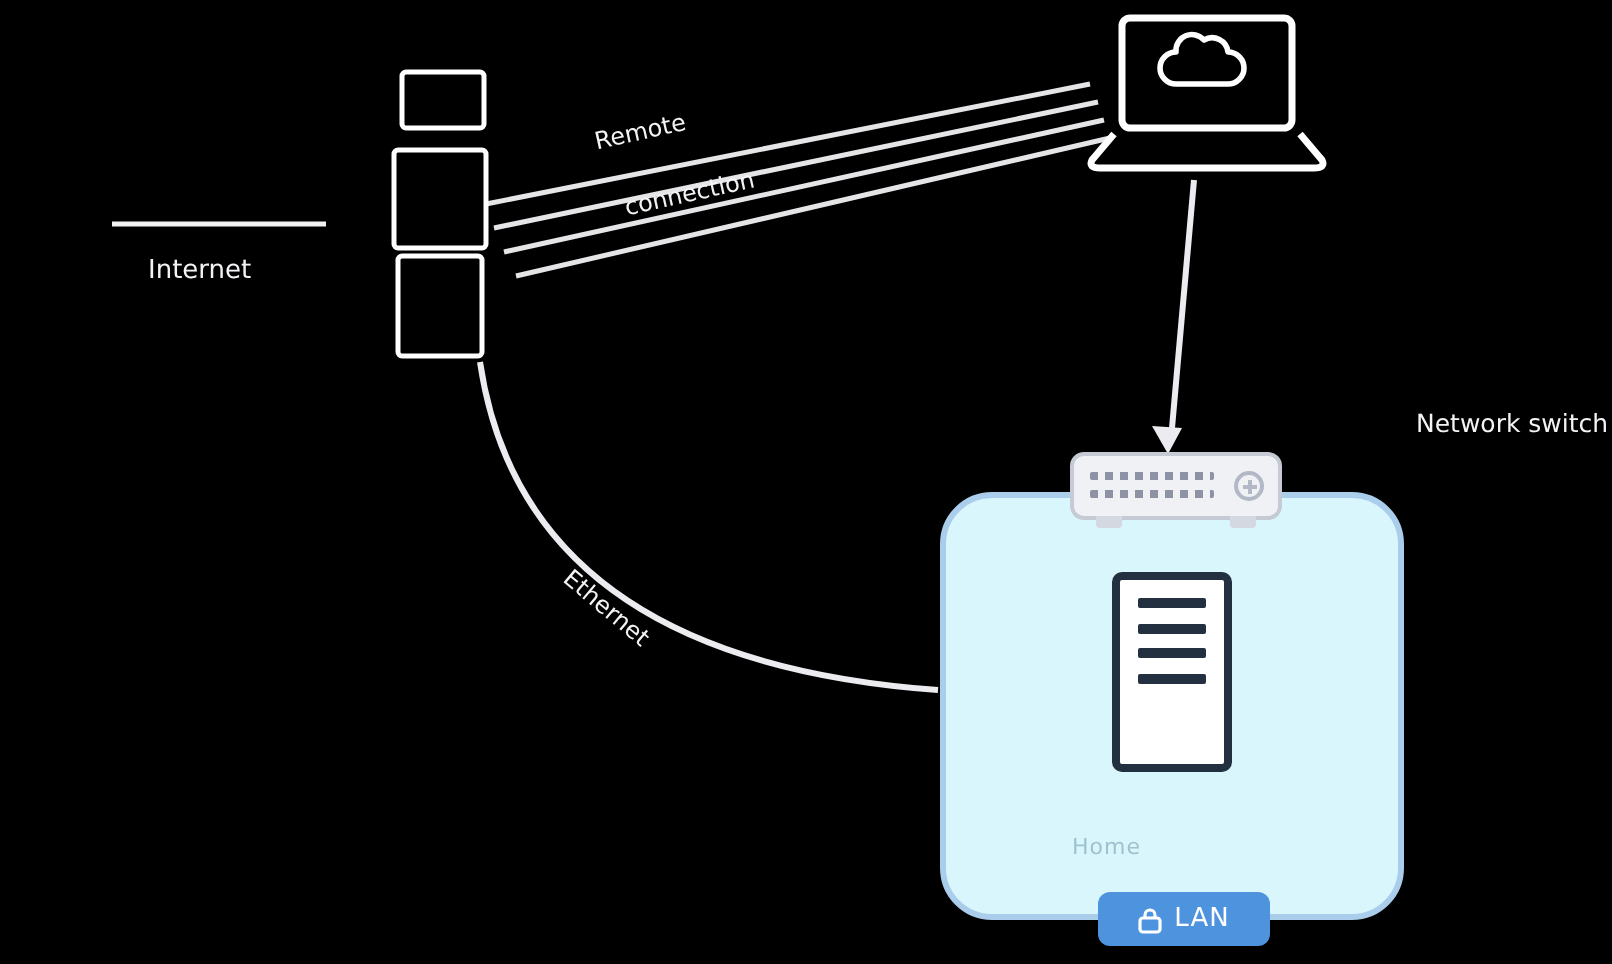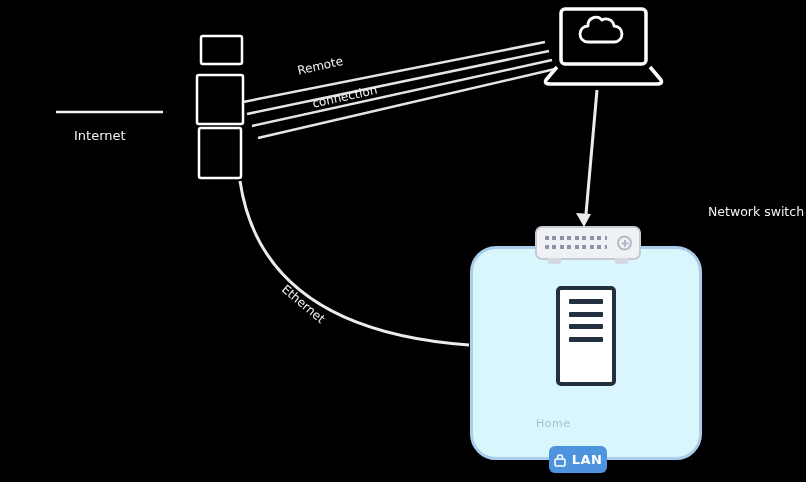--- a/index.html
+++ b/index.html
@@ -63,24 +63,24 @@
   .server-caption {
     position:absolute; left:536px; top:392px; width:100px; text-align:left;
     color:#9fc2cf; font-size:11px; line-height:20px; letter-spacing:.5px;
     z-index:2;
     margin-top:22px;
   }
   .server-caption span { display:block; }
 
   
   .lan-badge {
-    position:absolute; left:549px; top:446px; width:58px; height:27px;
+    position:absolute; left:549px; top:446px; width:86px; height:27px;
     background:#4e93de; border-radius:6px; display:flex; align-items:center;
     justify-content:center; gap:6px; color:#fff; font-size:13px;
-    font-weight:bold; z-index:3; letter-spacing:.5px;
+    font-weight:normal; z-index:3; letter-spacing:.5px;
   }
   .lock-icon { display:block; }
 </style>
 </head>
 <body>
 
 <div class="canvas">
 
   <svg class="wires" width="806" height="482" viewBox="0 0 806 482">
 

